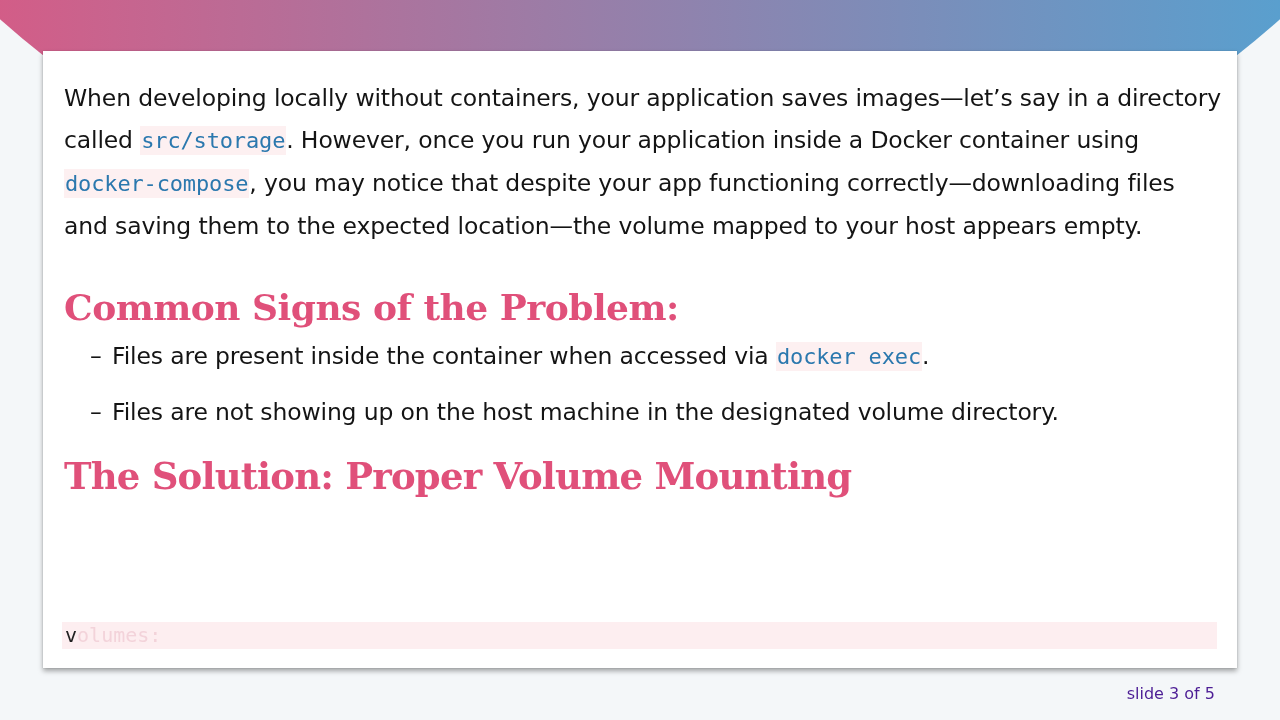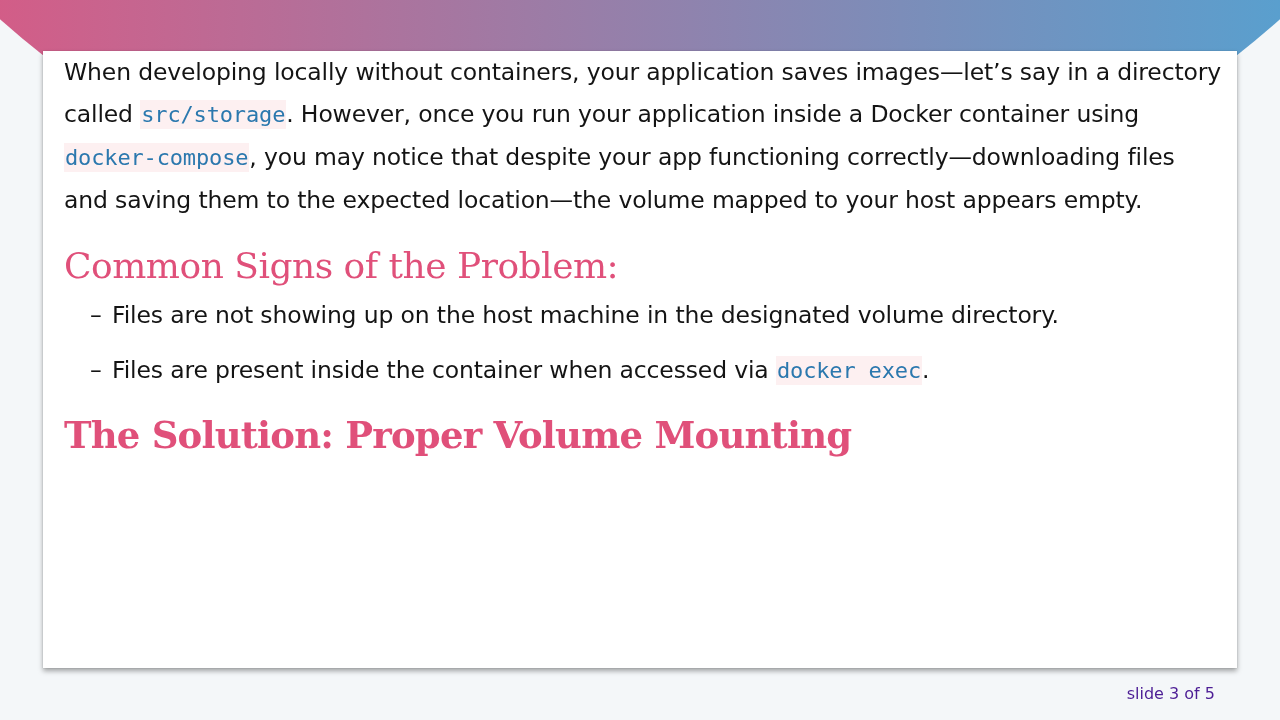--- a/index.html
+++ b/index.html
@@ -19,21 +19,21 @@
   .slide {
     position: absolute;
     left: 43px; top: 51px;
     width: 1194px; height: 617px;
     background: #ffffff;
     box-shadow: 0 3px 5px rgba(0,0,0,0.35), 0 0 1px rgba(0,0,0,0.2);
     overflow: hidden;
   }
   .content {
     position: absolute;
-    left: 21px; top: 0;
+    left: 21px; top: 26px;
     width: 1160px;
     color: #111;
   }
   .para {
     font-family: "DejaVu Sans", "Liberation Sans", sans-serif;
     font-size: 23.5px;
     line-height: 42px;
     letter-spacing: -0.15px;
     color: #141414;
   }
@@ -43,21 +43,21 @@
     color: #2b78ae;
     background: #fdf0f1;
     padding: 2px 1px;
   }
   .heading {
     font-family: "DejaVu Serif", "Liberation Serif", serif;
     color: #e0507a;
     font-size: 36px;
     letter-spacing: -0.5px;
   }
-  .heading.h1 { margin-top: 17px; line-height: 56px; font-weight: normal; }
+  .heading.h1 { margin-top: 32px; line-height: 56px; font-weight: bold; }
   .heading.h2 { margin-top: 8px; line-height: 60px; font-weight: bold; font-size: 37px; letter-spacing: -0.8px; }
   .bullets { list-style: none; margin-top: 0; }
   .bullets li {
     font-family: "DejaVu Sans", "Liberation Sans", sans-serif;
     font-size: 23.5px;
     line-height: 42px;
     letter-spacing: -0.15px;
     padding-left: 26px;
     margin-bottom: 13px;
     color: #141414;
@@ -88,23 +88,24 @@
 
 <div class="bg-arc"></div>
 
 <div class="slide">
   <div class="content">
     <p class="para"><span>When developing locally without containers, your application saves images—let’s say in a directory called </span><span class="code">src/storage</span><span>. However, once you run your application inside a Docker container using </span><span class="code">docker-compose</span><span>, you may notice that despite your app functioning correctly—downloading files and saving them to the expected location—the volume mapped to your host appears empty.</span></p>
 
     <h2 class="heading h1">Common Signs of the Problem:</h2>
 
     <ul class="bullets">
+      <li><span class="dash">–</span><span>Files are present inside the container when accessed via </span><span class="code">docker exec</span><span>.</span></li>
       <li><span class="dash">–</span><span>Files are not showing up on the host machine in the designated volume directory.</span></li>
-      <li><span class="dash">–</span><span>Files are present inside the container when accessed via </span><span class="code">docker exec</span><span>.</span></li>
     </ul>
 
     <h2 class="heading h2">The Solution: Proper Volume Mounting</h2>
 
   </div>
 
+  <div class="code-block"><span class="typed">v</span><span class="ghost">olumes:</span></div>
 </div>
 
 <div class="slide-number">slide 3 of 5</div>
 
 </body></html>

